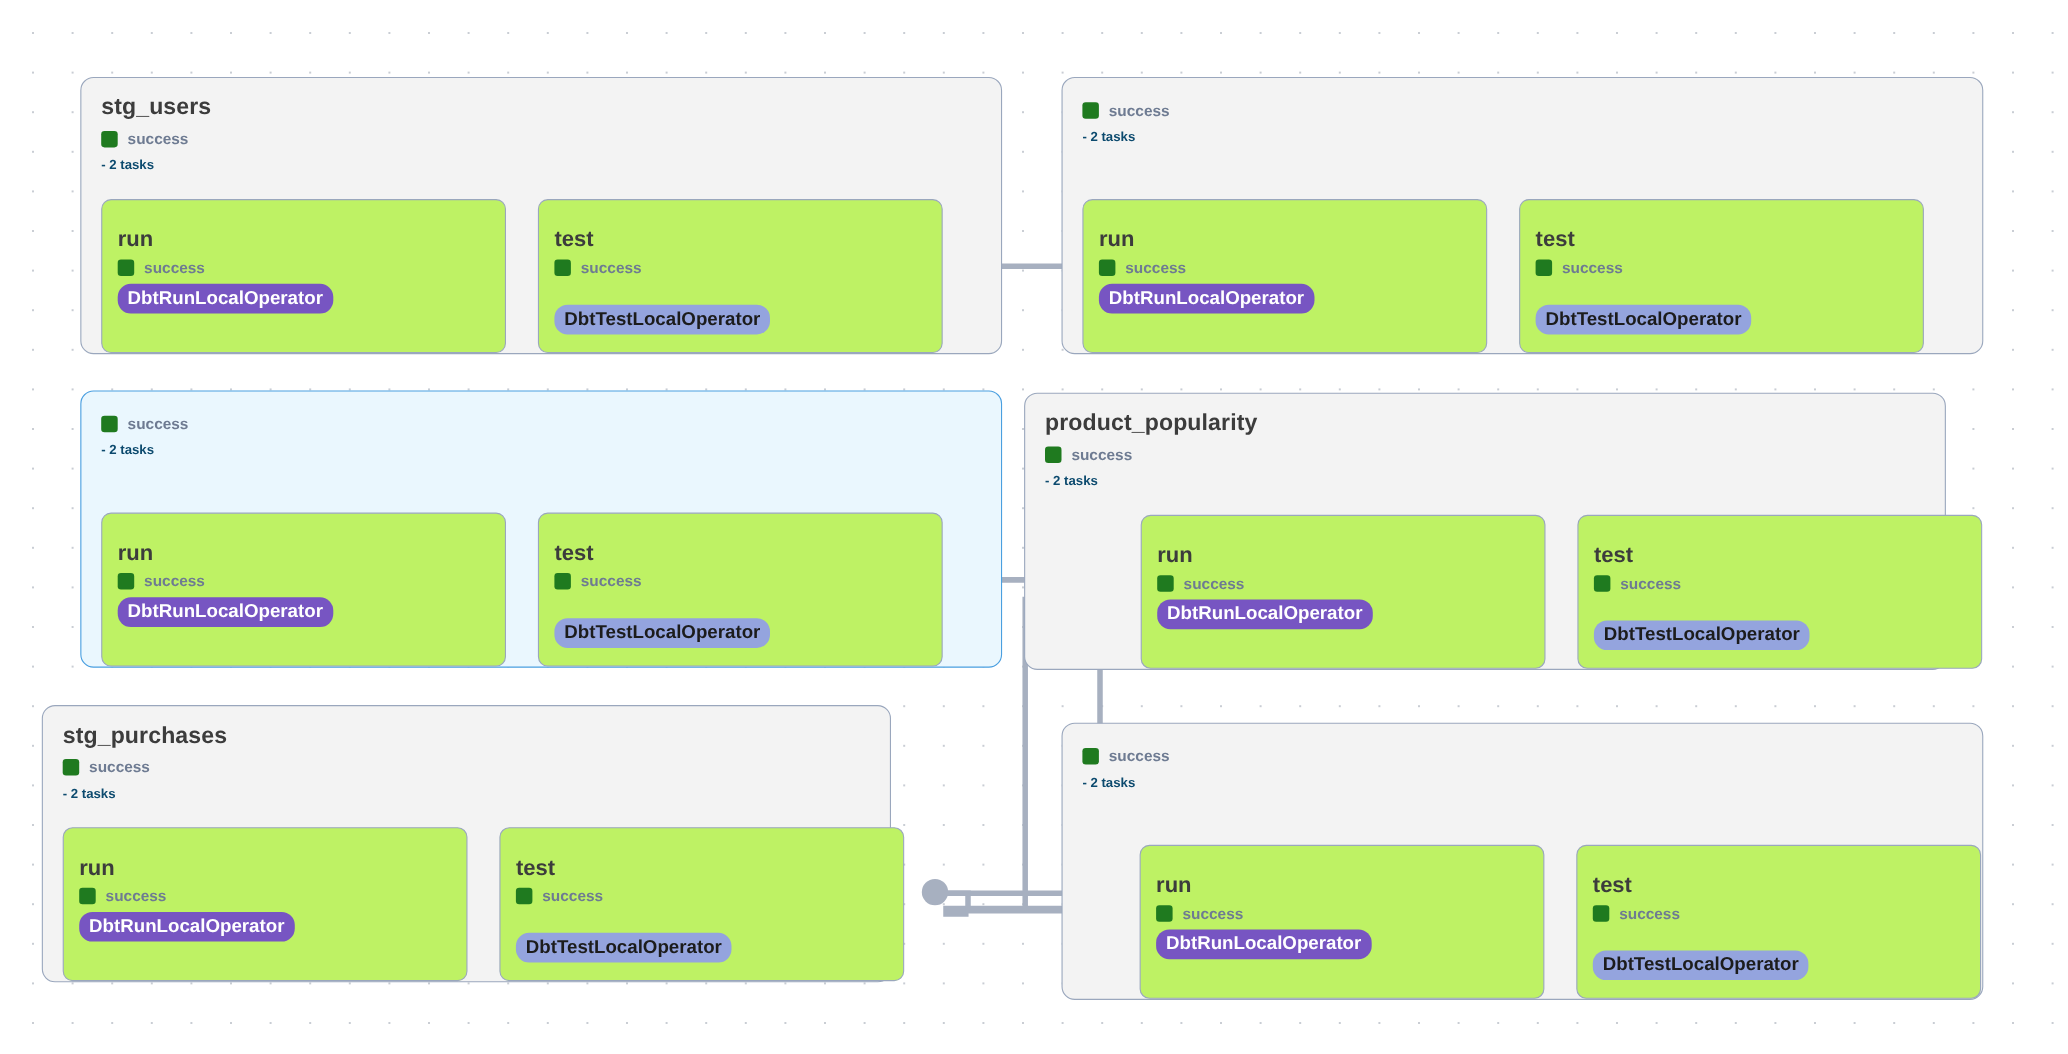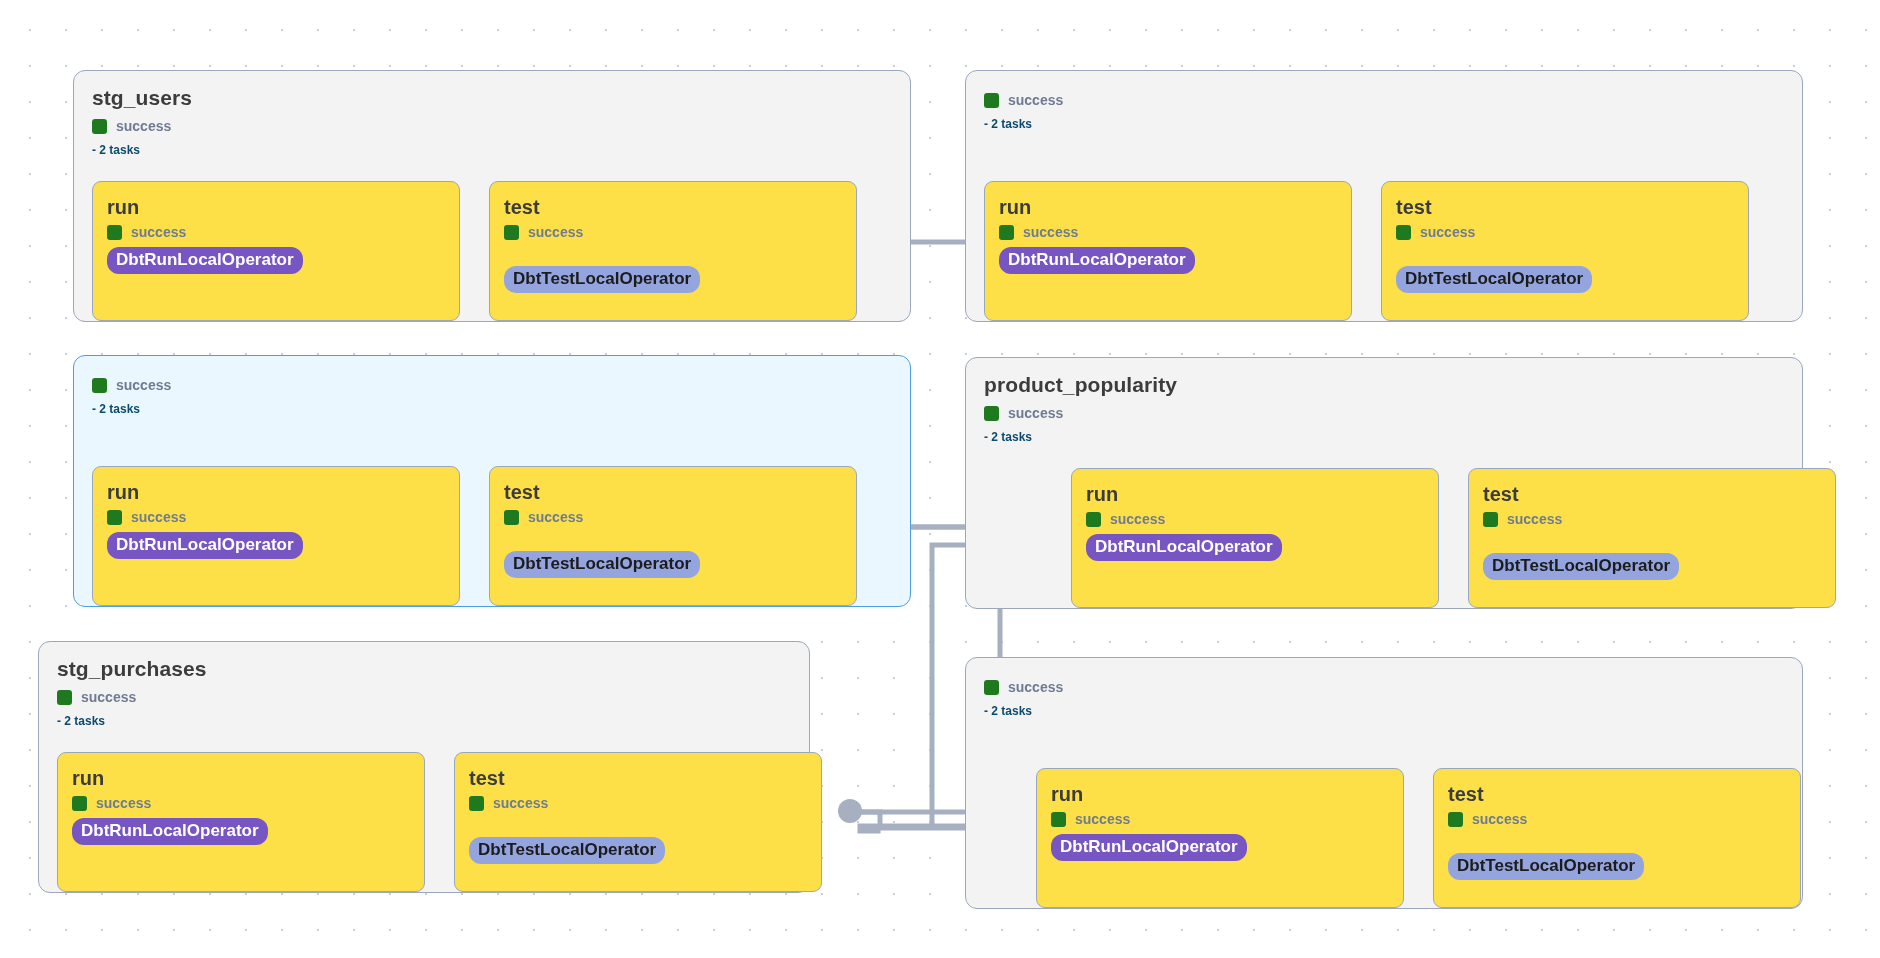--- a/index.html
+++ b/index.html
@@ -69,24 +69,24 @@
     font-size: 12px;
     color: #0c4a6e;
     line-height: 21px;
     white-space: nowrap;
     cursor: pointer;
   }
 
   
   .node {
     position: absolute;
-    background: #fde047;
+    background: #bef264;
     border: 1.4px solid #9aa7bd;
     border-radius: 9px;
-    padding: 13px 14px 12px 14px;
+    padding: 24px 14px 12px 14px;
   }
   .node-title {
     font-size: 20px;
     color: #3c3c3c;
     line-height: 24px;
     white-space: nowrap;
   }
   .node .statusline { margin-top: 3px; }
   .badge {
     display: inline-block;
@@ -200,21 +200,21 @@
     <div class="node" style="left:415px; top:110px; width:368px; height:140px;">
       <div class="node-title">test</div>
       <div class="statusline">
         <span class="sq"></span>
         <span class="status-text">success</span>
       </div>
       <span class="badge test">DbtTestLocalOperator</span>
     </div>
   </div>
 
-  <div class="group" style="left:965px; top:357px; width:838px; height:252px;">
+  <div class="group" style="left:931px; top:357px; width:838px; height:252px;">
     <div class="group-title">product_popularity</div>
     <div class="statusline">
       <span class="sq"></span>
       <span class="status-text">success</span>
     </div>
     <div class="tasks-link">- 2 tasks</div>
 
     <div class="node" style="left:105px; top:110px; width:368px; height:140px;">
       <div class="node-title">run</div>
       <div class="statusline">

